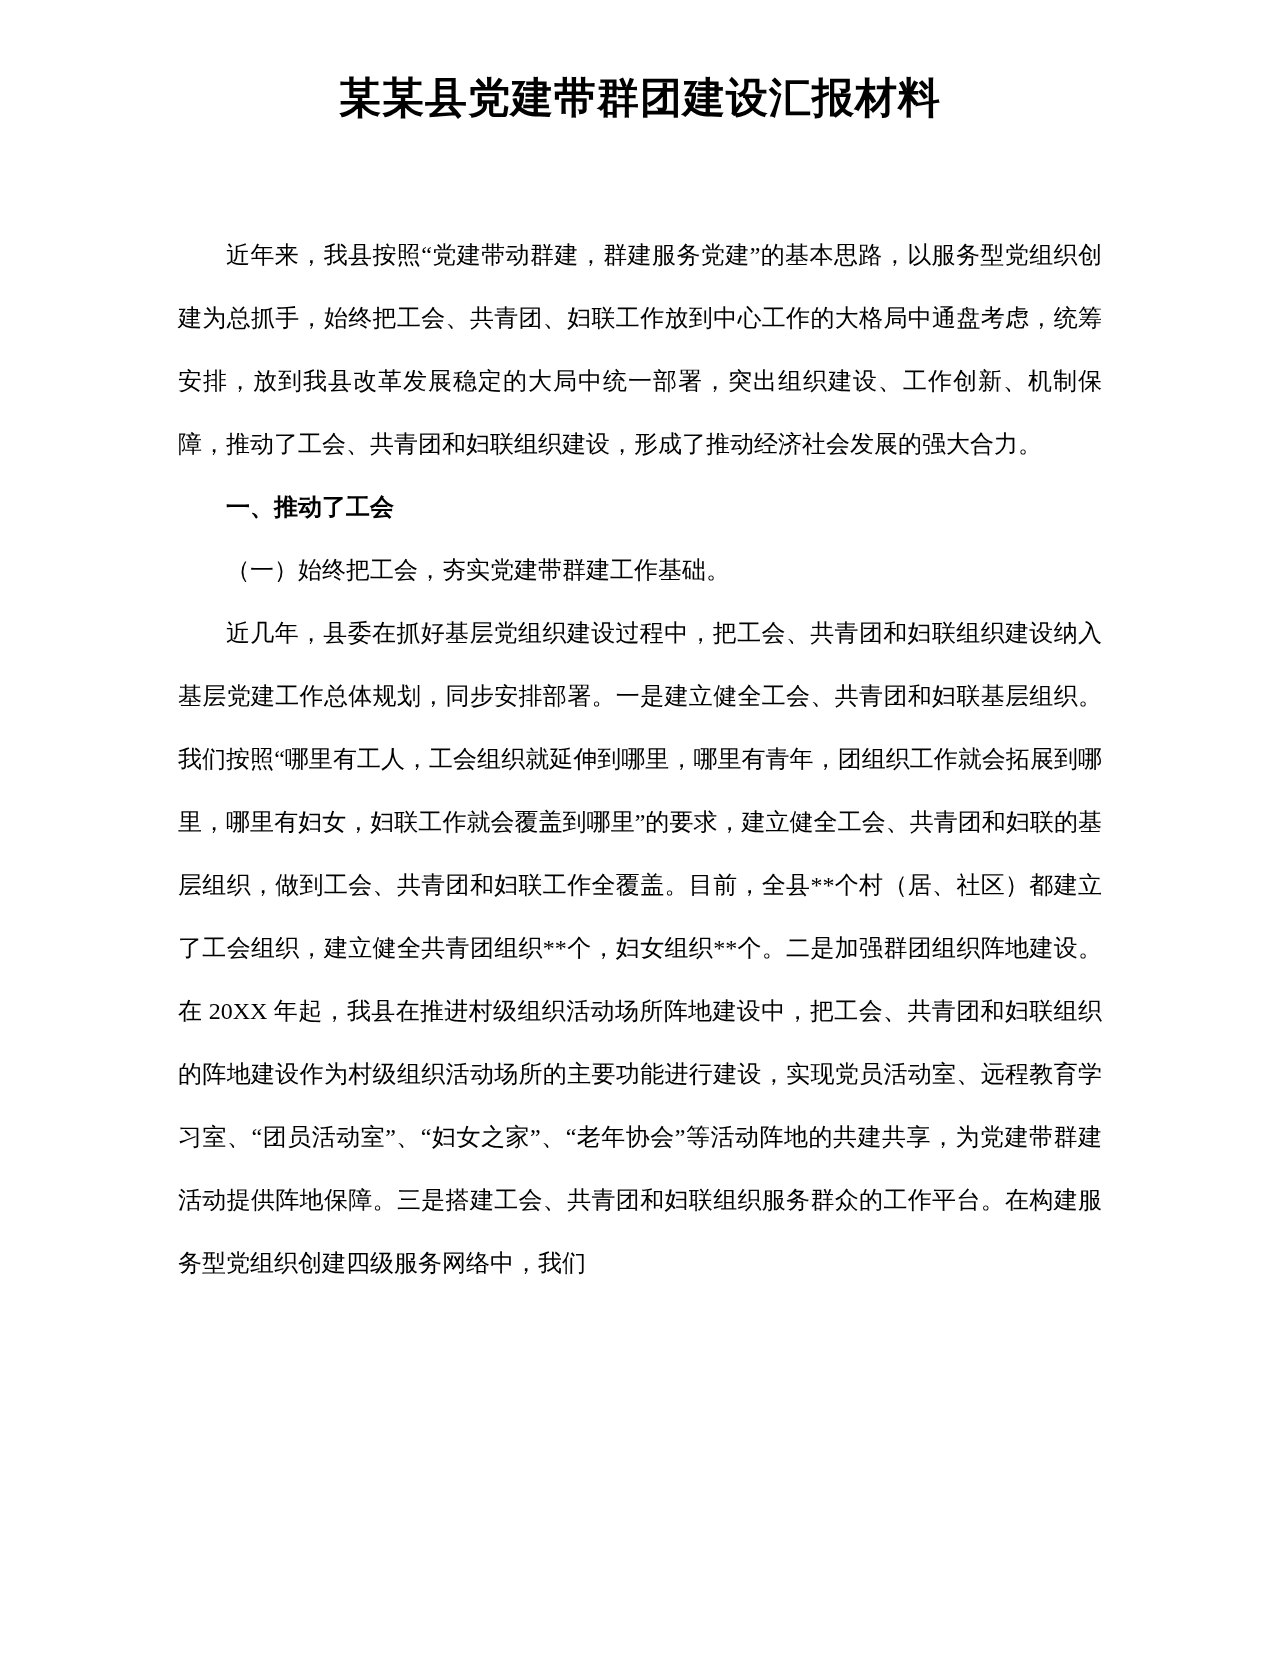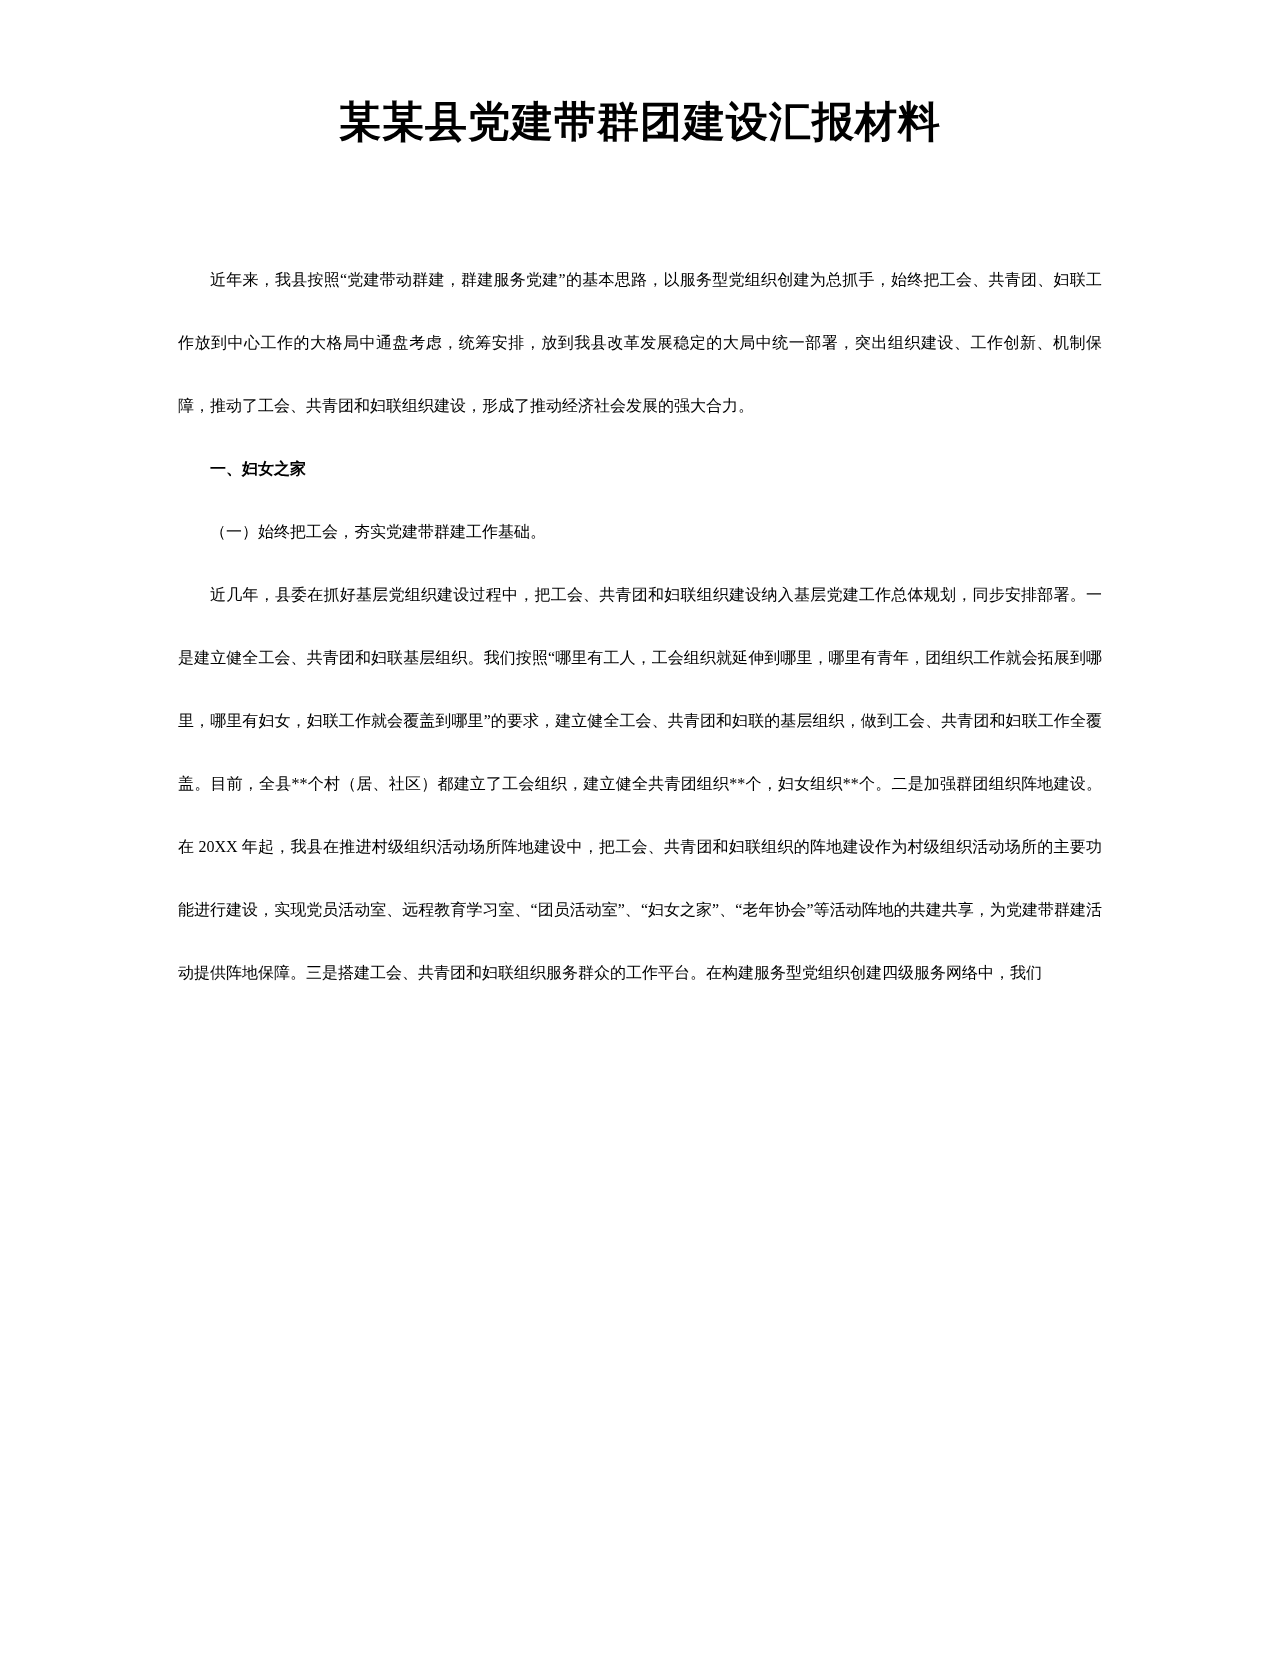--- a/index.html
+++ b/index.html
@@ -7,35 +7,35 @@
     padding: 0;
     background: #ffffff;
   }
   .page {
     position: relative;
     width: 1280px;
     height: 1452px;
     margin: 0 auto;
     background: #ffffff;
     box-sizing: border-box;
-    padding: 92px 178px 40px 178px;
+    padding: 68px 178px 40px 178px;
     overflow: hidden;
     font-family: "Liberation Serif", "DejaVu Serif", serif;
     color: #000000;
   }
   .doc-title {
     font-size: 42px;
     font-weight: bold;
     text-align: center;
     line-height: 60px;
     margin: 0 0 96px 0;
     letter-spacing: 1px;
   }
   .doc-body {
-    font-size: 16px;
+    font-size: 24px;
   }
   .para {
     margin: 0;
     padding: 0;
     line-height: 63px;
     text-align: justify;
     text-indent: 2em;
     word-break: break-all;
   }
   .para.heading {
@@ -47,17 +47,17 @@
     text-align: left;
   }
 </style>
 </head>
 <body>
 
 <div class="page">
   <h1 class="doc-title">某某县党建带群团建设汇报材料</h1>
   <div class="doc-body">
       <p class="para body">近年来，我县按照“党建带动群建，群建服务党建”的基本思路，以服务型党组织创建为总抓手，始终把工会、共青团、妇联工作放到中心工作的大格局中通盘考虑，统筹安排，放到我县改革发展稳定的大局中统一部署，突出组织建设、工作创新、机制保障，推动了工会、共青团和妇联组织建设，形成了推动经济社会发展的强大合力。</p>
-      <p class="para heading">一、妇女之家</p>
+      <p class="para heading">一、推动了工会</p>
       <p class="para subheading">（一）始终把工会，夯实党建带群建工作基础。</p>
       <p class="para body">近几年，县委在抓好基层党组织建设过程中，把工会、共青团和妇联组织建设纳入基层党建工作总体规划，同步安排部署。一是建立健全工会、共青团和妇联基层组织。我们按照“哪里有工人，工会组织就延伸到哪里，哪里有青年，团组织工作就会拓展到哪里，哪里有妇女，妇联工作就会覆盖到哪里”的要求，建立健全工会、共青团和妇联的基层组织，做到工会、共青团和妇联工作全覆盖。目前，全县**个村（居、社区）都建立了工会组织，建立健全共青团组织**个，妇女组织**个。二是加强群团组织阵地建设。在 20XX 年起，我县在推进村级组织活动场所阵地建设中，把工会、共青团和妇联组织的阵地建设作为村级组织活动场所的主要功能进行建设，实现党员活动室、远程教育学习室、“团员活动室”、“妇女之家”、“老年协会”等活动阵地的共建共享，为党建带群建活动提供阵地保障。三是搭建工会、共青团和妇联组织服务群众的工作平台。在构建服务型党组织创建四级服务网络中，我们</p>
     </div>
 </div>
 
 </body></html>

